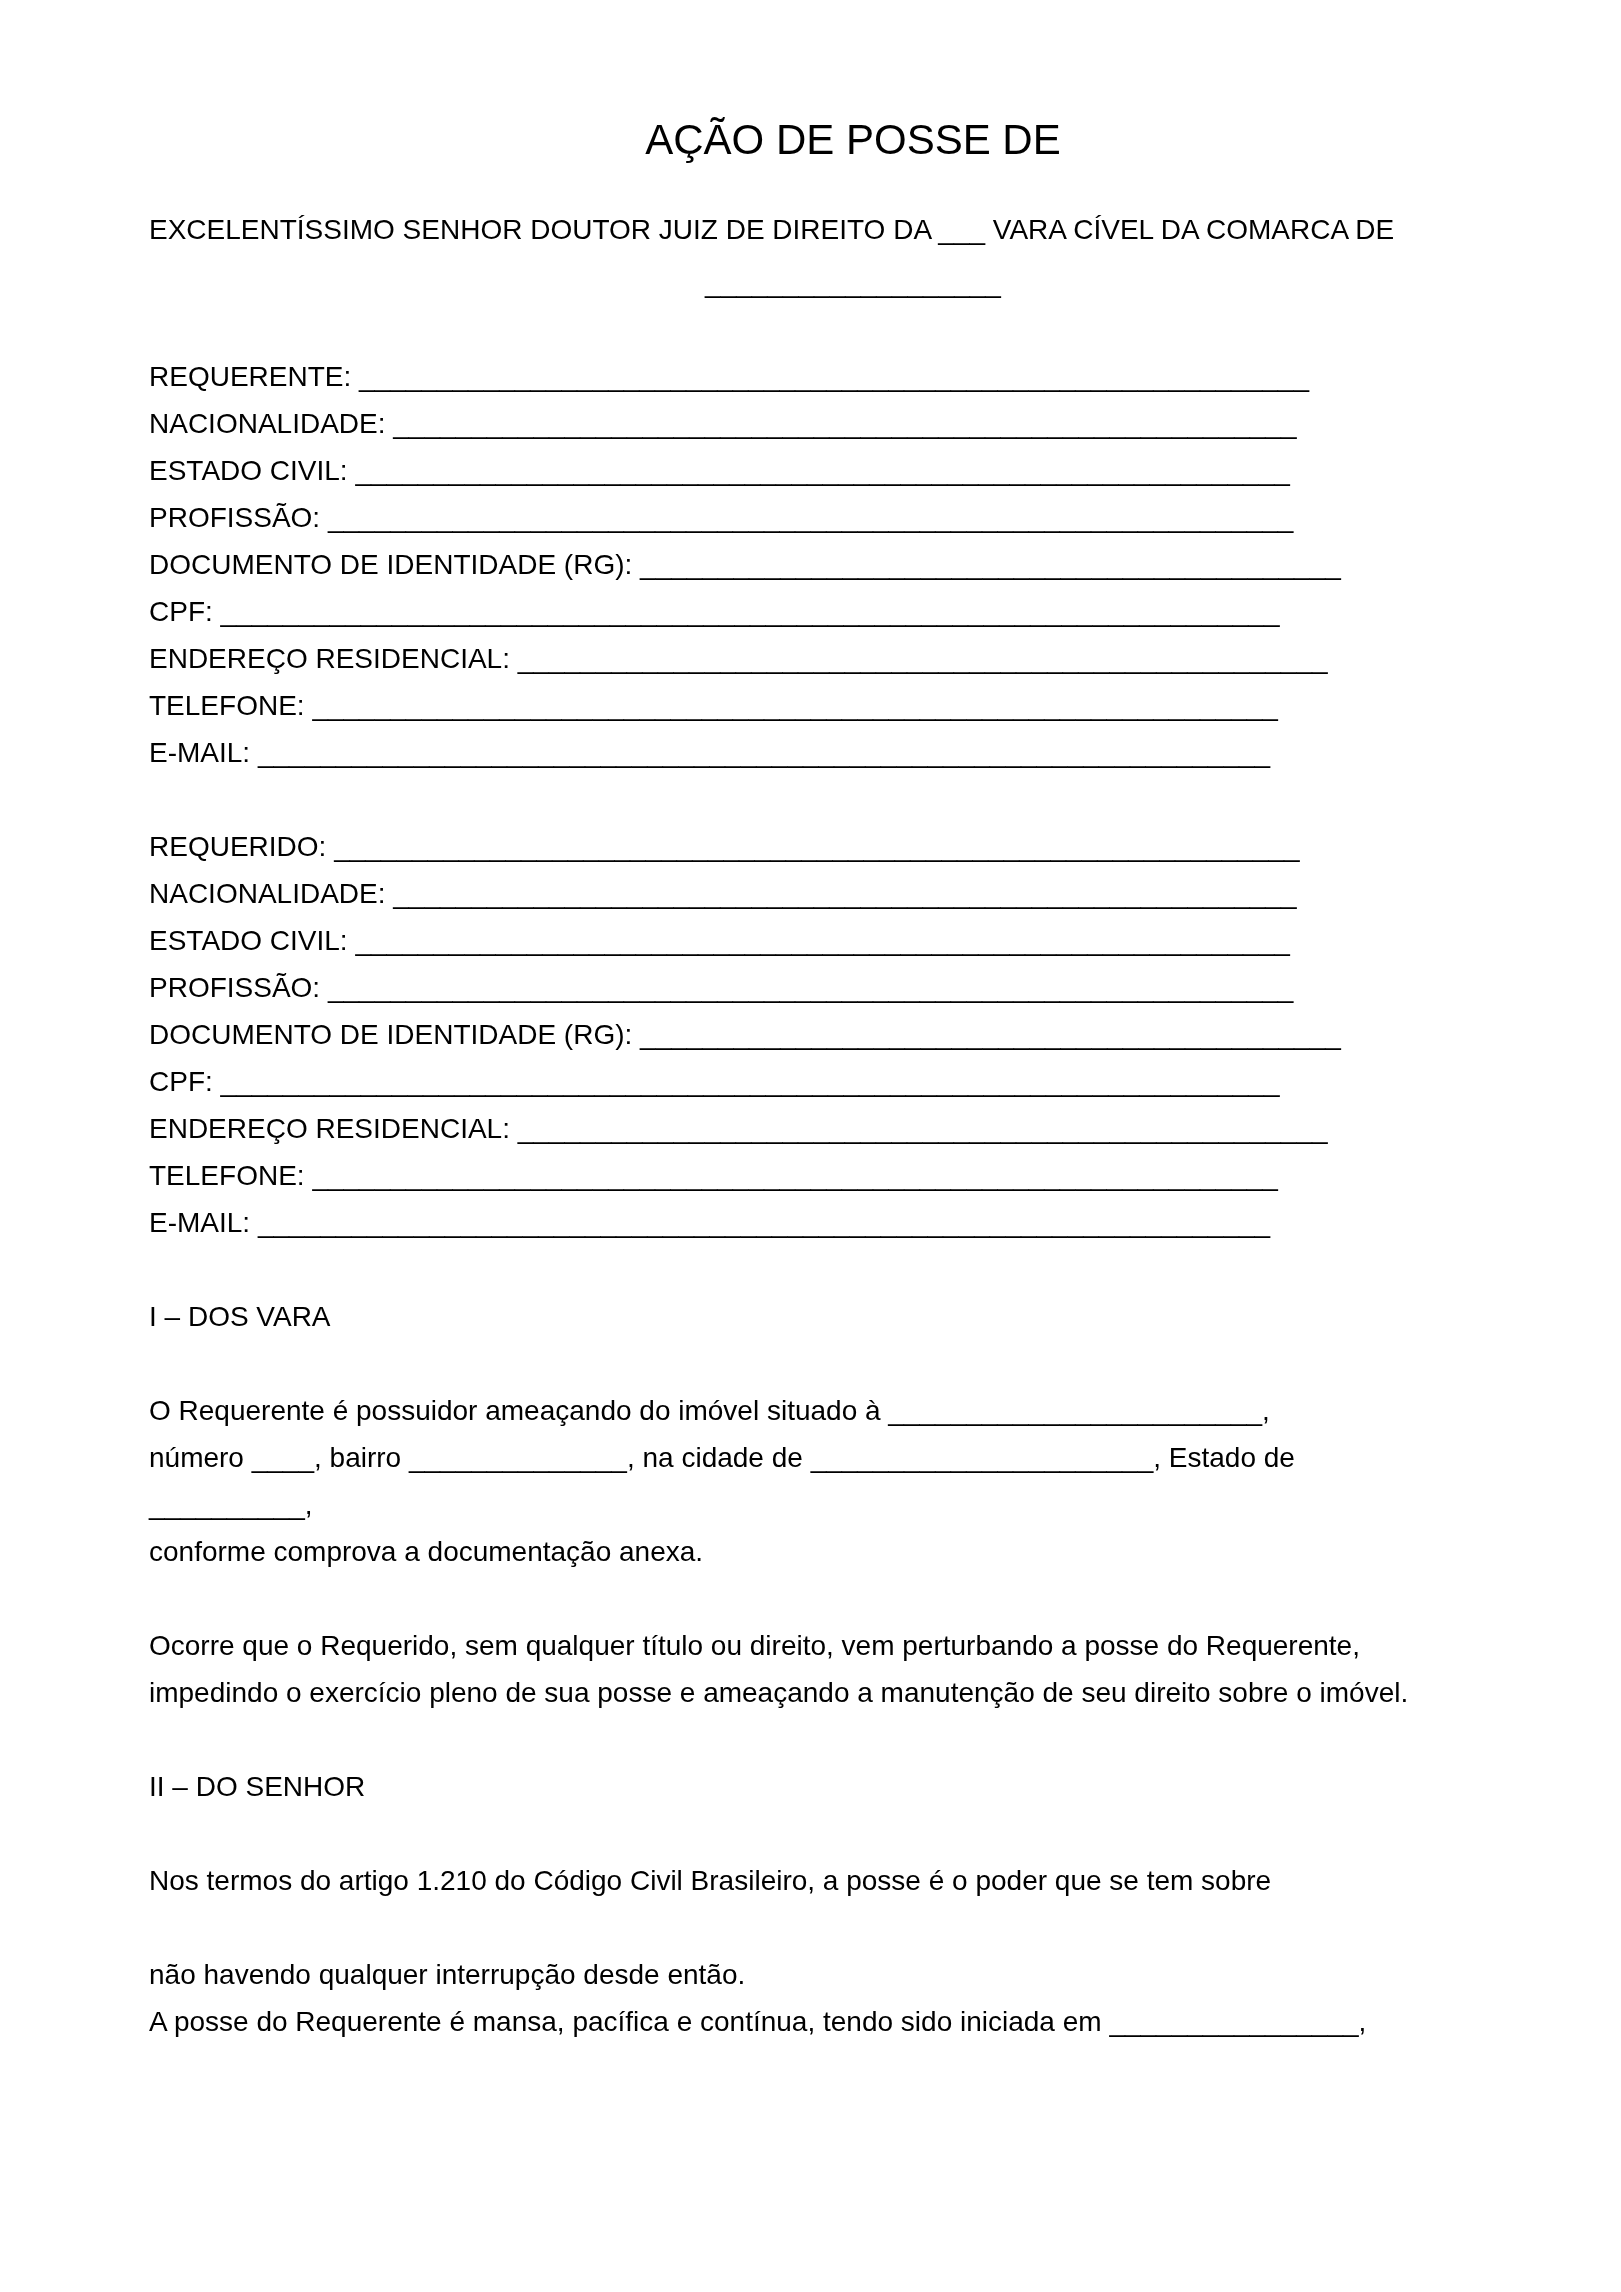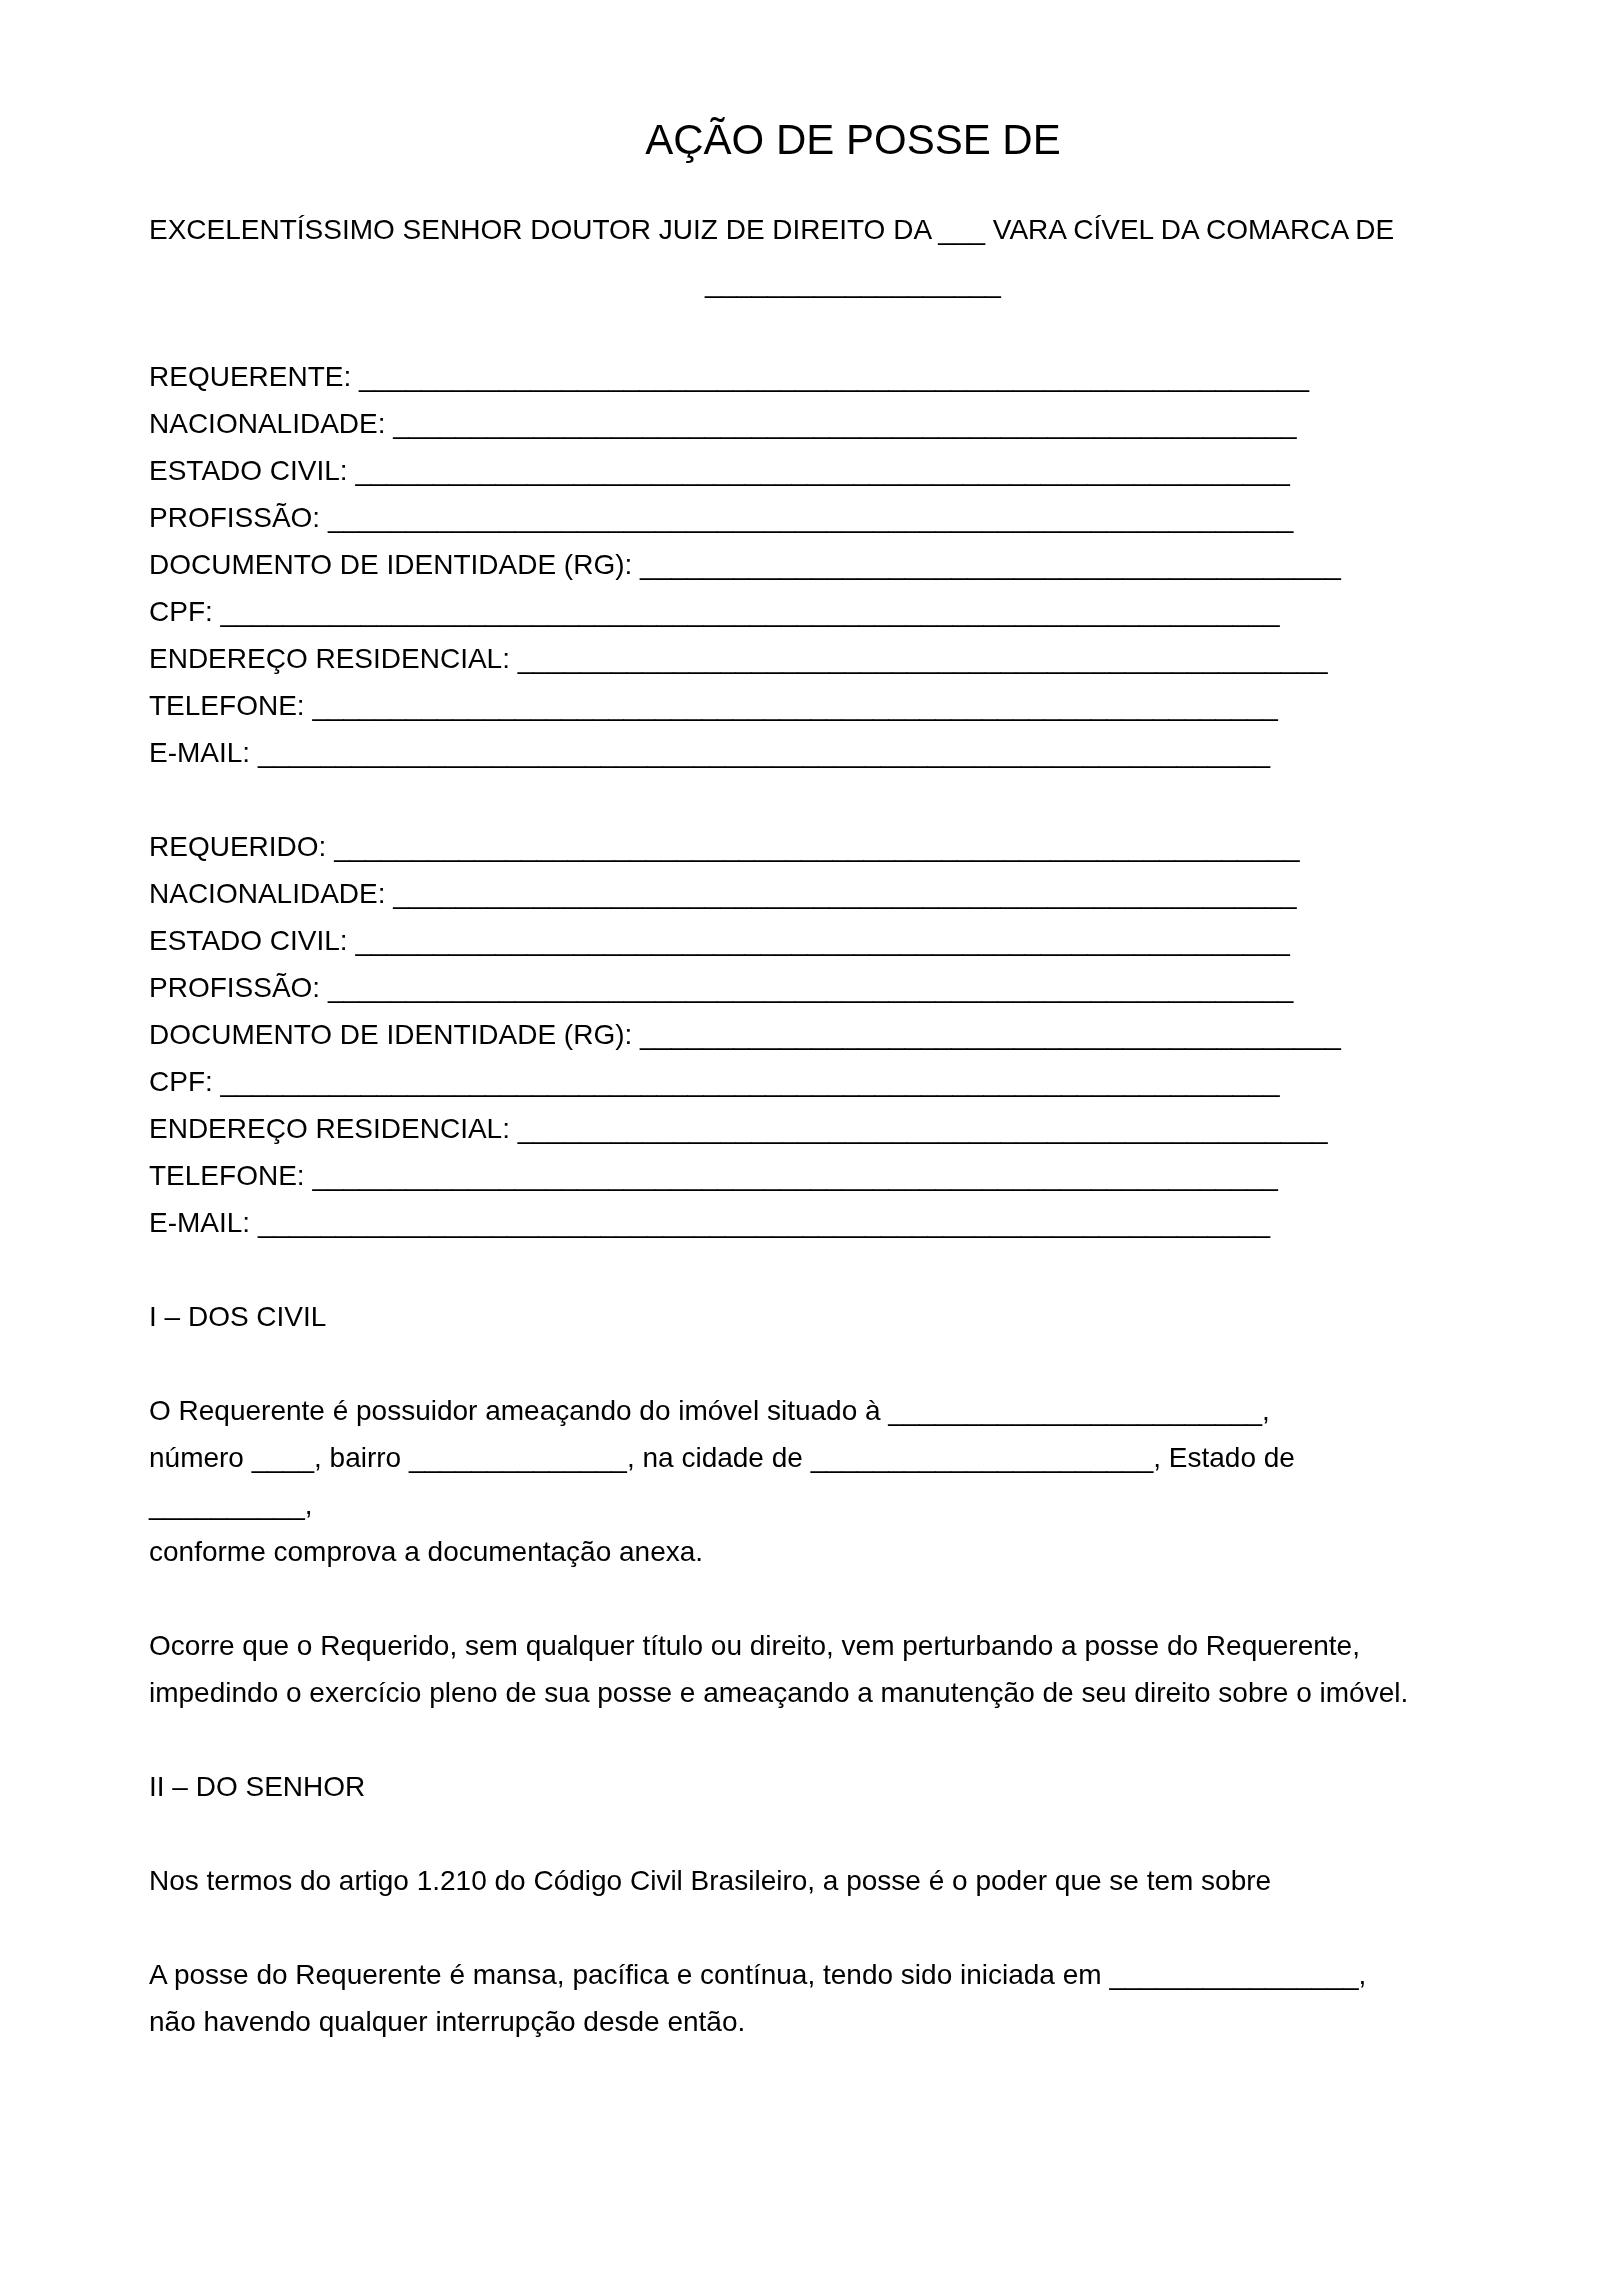--- a/index.html
+++ b/index.html
@@ -77,39 +77,39 @@
     <div class="field"><span>NACIONALIDADE:</span><span class="blank">__________________________________________________________</span></div>
     <div class="field"><span>ESTADO CIVIL:</span><span class="blank">____________________________________________________________</span></div>
     <div class="field"><span>PROFISSÃO:</span><span class="blank">______________________________________________________________</span></div>
     <div class="field"><span>DOCUMENTO DE IDENTIDADE (RG):</span><span class="blank">_____________________________________________</span></div>
     <div class="field"><span>CPF:</span><span class="blank">____________________________________________________________________</span></div>
     <div class="field"><span>ENDEREÇO RESIDENCIAL:</span><span class="blank">____________________________________________________</span></div>
     <div class="field"><span>TELEFONE:</span><span class="blank">______________________________________________________________</span></div>
     <div class="field"><span>E-MAIL:</span><span class="blank">_________________________________________________________________</span></div>
   </div>
 
-  <div class="section-heading">I – DOS CIVIL</div>
+  <div class="section-heading">I – DOS VARA</div>
 
   <div class="para">
     <span class="line">O Requerente é possuidor ameaçando do imóvel situado à ________________________,</span>
     <span class="line">número ____, bairro ______________, na cidade de ______________________, Estado de</span>
     <span class="line">__________,</span>
     <span class="line">conforme comprova a documentação anexa.</span>
   </div>
 
   <div class="para">
     <span class="line">Ocorre que o Requerido, sem qualquer título ou direito, vem perturbando a posse do Requerente,</span>
     <span class="line">impedindo o exercício pleno de sua posse e ameaçando a manutenção de seu direito sobre o imóvel.</span>
   </div>
 
   <div class="section-heading">II – DO SENHOR</div>
 
   <div class="para">
     <span class="line">Nos termos do artigo 1.210 do Código Civil Brasileiro, a posse é o poder que se tem sobre</span>
   </div>
 
   <div class="para">
+    <span class="line">não havendo qualquer interrupção desde então.</span>
     <span class="line">A posse do Requerente é mansa, pacífica e contínua, tendo sido iniciada em ________________,</span>
-    <span class="line">não havendo qualquer interrupção desde então.</span>
   </div>
 
 </div>
 
 
 </body></html>

